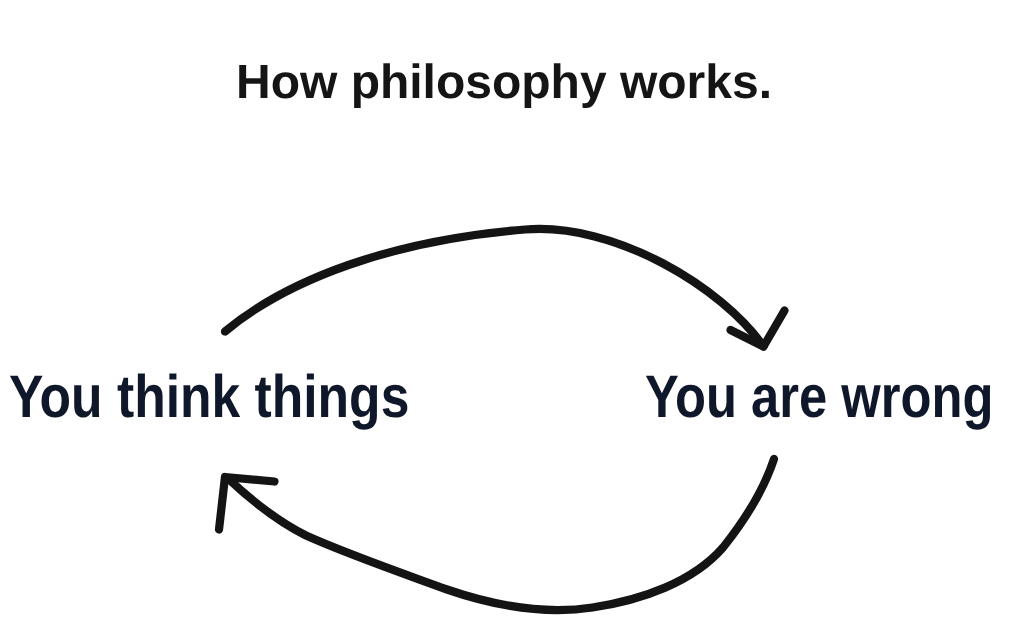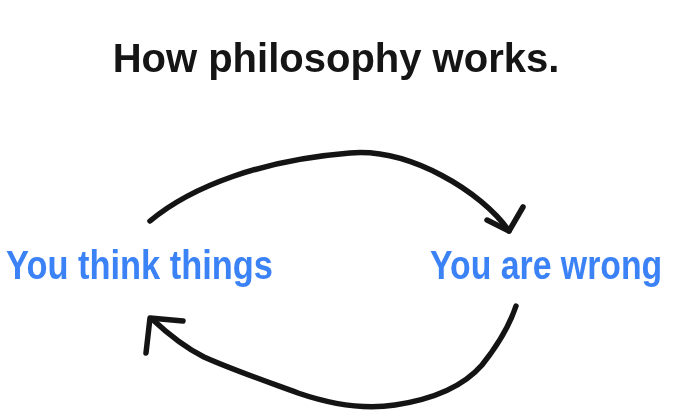--- a/index.html
+++ b/index.html
@@ -15,34 +15,34 @@
     overflow: hidden;
     font-family: "Liberation Sans", sans-serif;
     color: #151515;
   }
   .title {
     position: absolute;
     top: 38px;
     left: 0;
     right: 8px;
     text-align: center;
-    font-size: 40px;
+    font-size: 32px;
     font-weight: bold;
     line-height: 1;
     letter-spacing: 0px;
     color: #151515;
     white-space: nowrap;
   }
   .node-label {
     position: absolute;
     top: 245px;
     font-size: 40px;
     font-weight: bold;
     line-height: 1;
-    color: #3b82f6;
+    color: #0f172a;
     white-space: nowrap;
     text-decoration: underline;
   }
   .node-label .squeeze {
     display: inline-block;
     transform-origin: 0 0;
   }
   .node-think { left: 6px; }
   .node-think .squeeze { transform: scaleX(0.86); }
   .node-wrong { left: 430px; }

